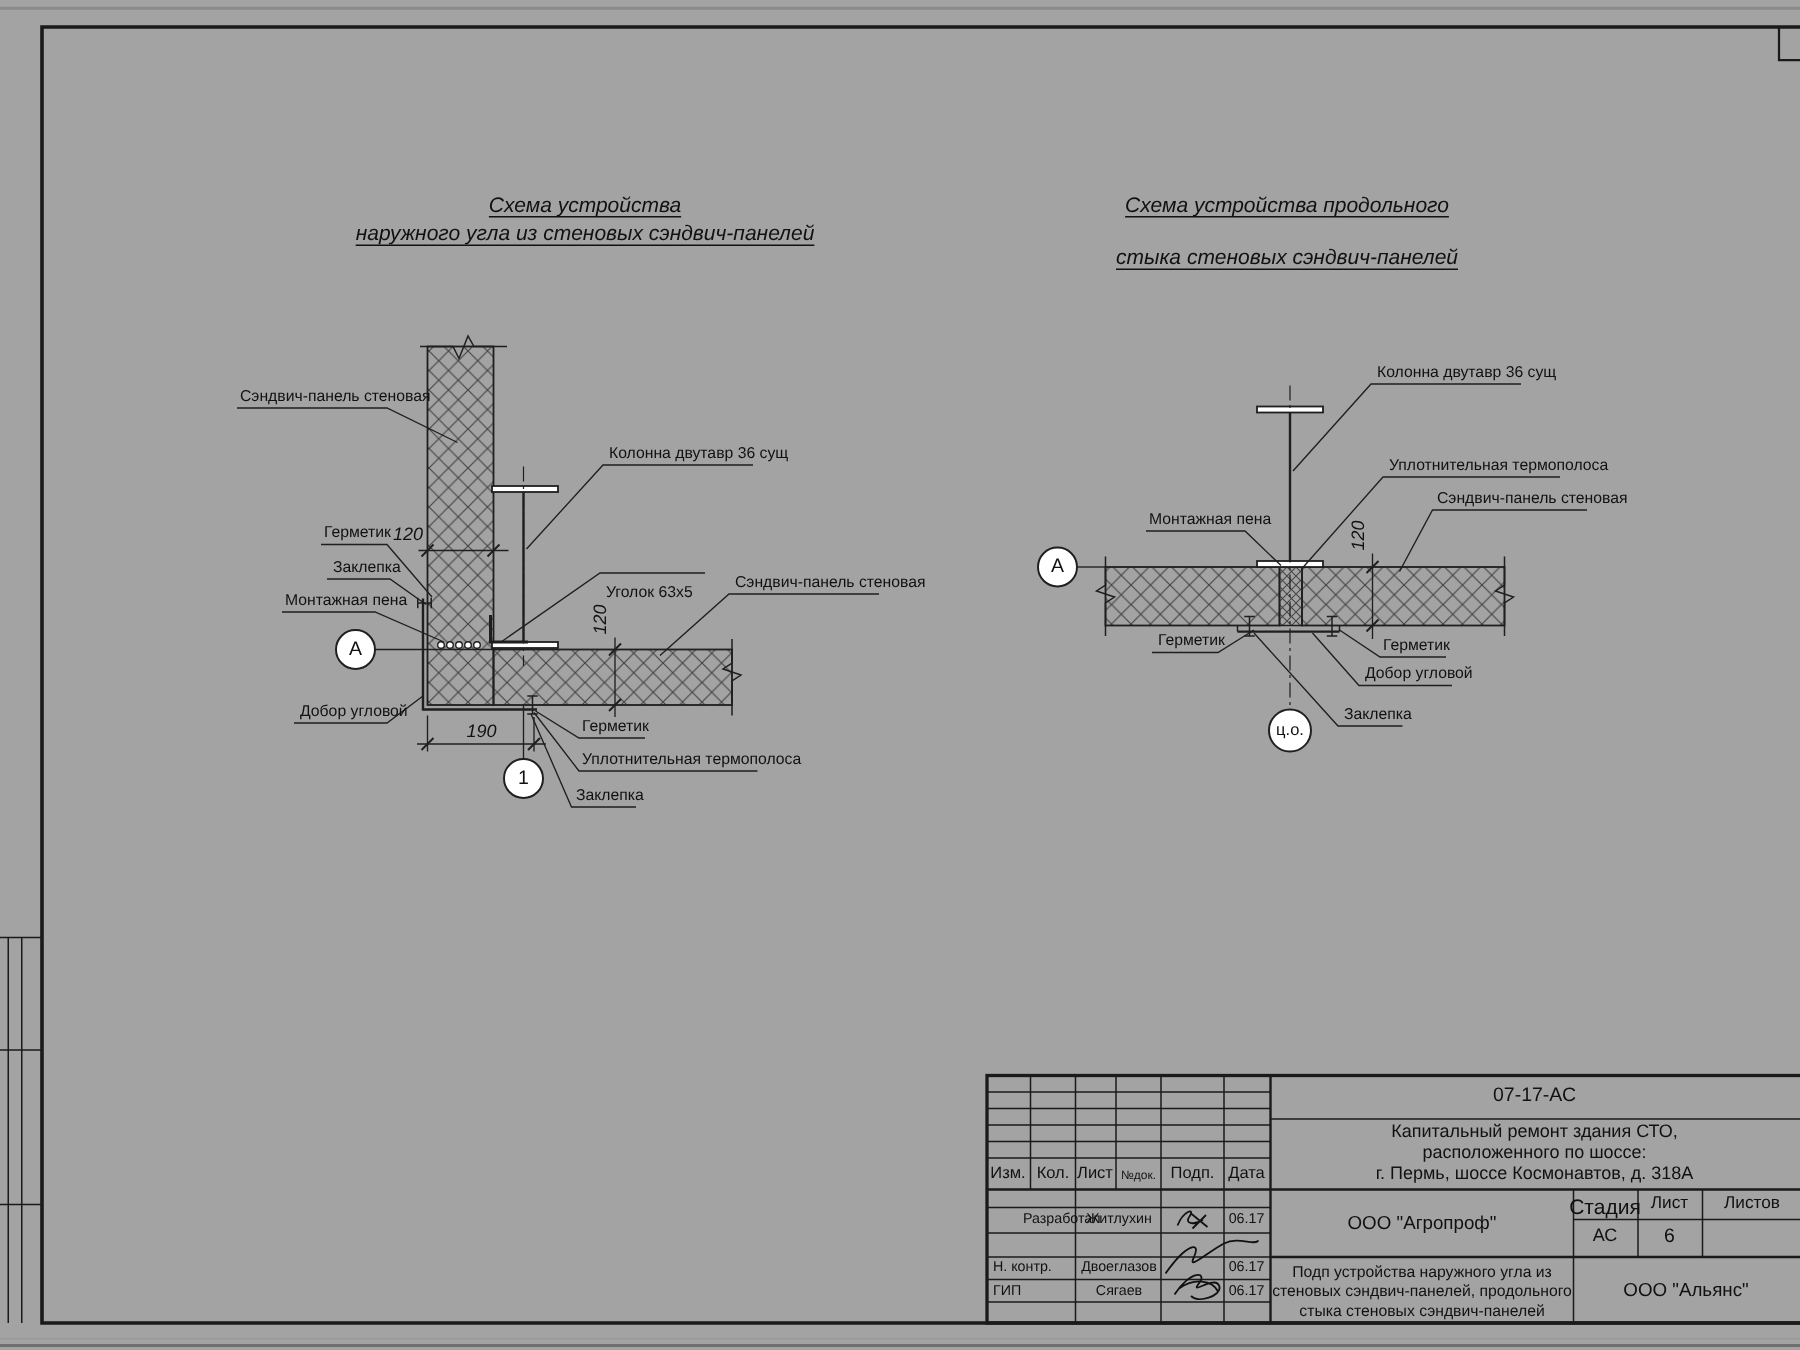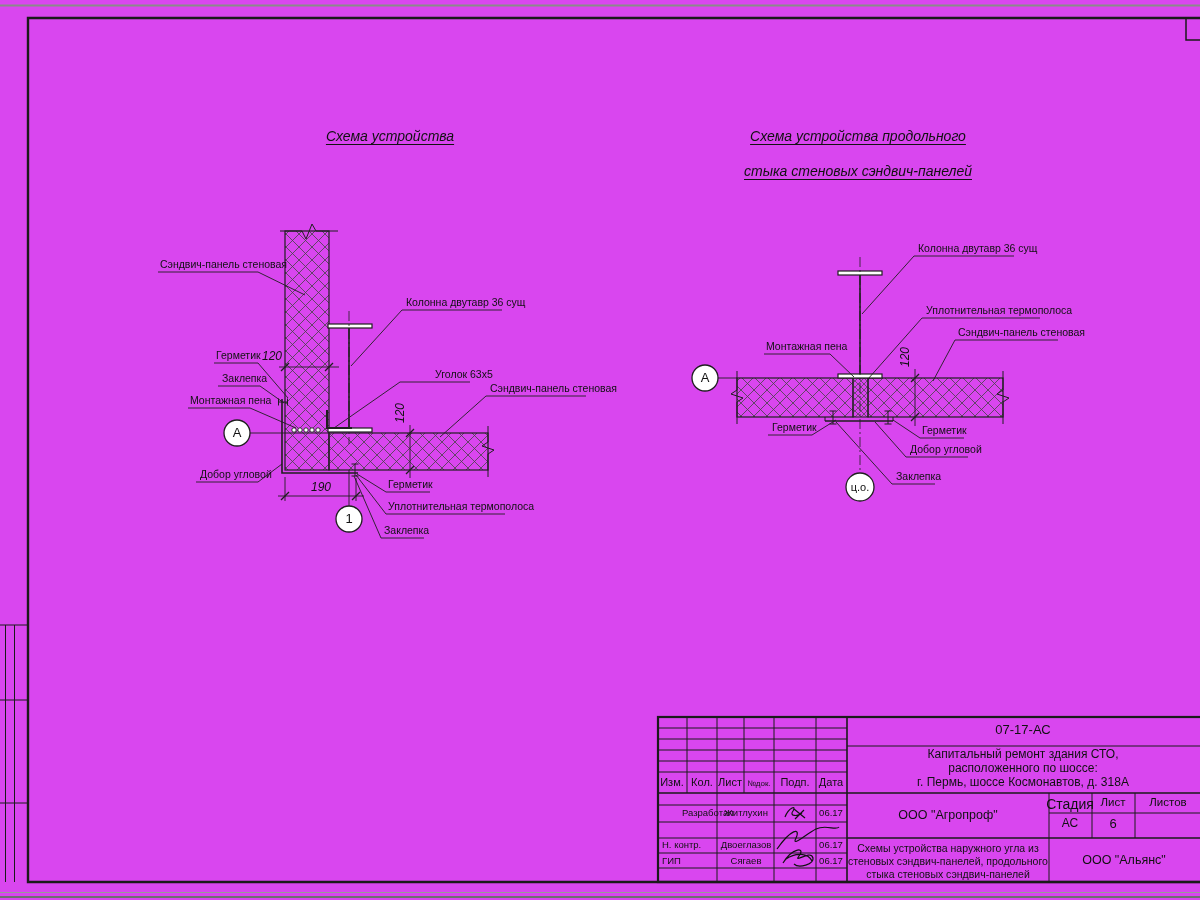--- a/index.html
+++ b/index.html
@@ -1,16 +1,16 @@
 <!DOCTYPE html>
 <html><head>
 <meta charset="utf-8">
 <style>
   html,body{margin:0;padding:0;background:#e8e8e8;}
-  .sheet{position:relative;width:1200px;height:900px;background:#d946ef;overflow:hidden;
+  .sheet{position:relative;width:1200px;height:900px;background:#a3a3a3;overflow:hidden;
          font-family:"Liberation Sans", sans-serif;color:#111;}
   svg{position:absolute;left:0;top:0;}
   .t{position:absolute;white-space:nowrap;line-height:1.15;}
   .lbl{font-size:10.5px;color:#111;}
   .ttl{font-style:italic;font-size:14px;text-decoration:underline;text-underline-offset:3px;transform:translateX(-50%);}
   .dim{font-style:italic;font-size:12px;transform:translateX(-50%);}
   .dimr{font-style:italic;font-size:12px;transform:translate(-50%,-50%) rotate(-90deg);}
   .node{font-size:13px;transform:translate(-50%,-50%);}
   .tb{font-size:12px;transform:translateX(-50%);}
   .tbc{transform:translateX(-50%);}
@@ -198,26 +198,27 @@
   </g>
 
   <g stroke="#111" stroke-width="1.2" fill="none">
     <path d="M785,817 C789,807 797,805 793,811 C789,816 797,817 802,813 M794,809 L805,818 M804,810 L795,819"></path>
     <path d="M777,849 C791,829 801,827 796,838 C791,848 806,834 816,829 C826,824 836,831 839,827"></path>
     <path d="M783,863 C793,847 806,847 799,856 C793,864 811,849 813,858 C814,864 799,869 794,864 M786,859 C796,852 808,853 812,861"></path>
   </g>
 </svg>
 
   <div class="t ttl" style="left:390px;top:128px;">Схема устройства</div>
+  <div class="t ttl" style="left:390px;top:147px;">наружного угла из стеновых сэндвич-панелей</div>
   <div class="t ttl" style="left:858px;top:128px;">Схема устройства продольного</div>
   <div class="t ttl" style="left:858px;top:163px;">стыка стеновых сэндвич-панелей</div>
 
   <div class="t lbl" style="left:160px;top:258px;">Сэндвич-панель стеновая</div>
   <div class="t lbl" style="left:406px;top:296px;">Колонна двутавр 36 сущ</div>
-  <div class="t lbl" style="left:404px;top:368px;margin-left:31px;">Уголок 63х5</div>
+  <div class="t lbl" style="left:404px;top:389px;">Уголок 63х5</div>
   <div class="t lbl" style="left:490px;top:382px;">Сэндвич-панель стеновая</div>
   <div class="t lbl" style="left:216px;top:349px;">Герметик</div>
   <div class="t lbl" style="left:222px;top:372px;">Заклепка</div>
   <div class="t lbl" style="left:190px;top:394px;">Монтажная пена</div>
   <div class="t lbl" style="left:200px;top:468px;">Добор угловой</div>
   <div class="t lbl" style="left:388px;top:478px;">Герметик</div>
   <div class="t lbl" style="left:388px;top:500px;">Уплотнительная термополоса</div>
   <div class="t lbl" style="left:384px;top:524px;">Заклепка</div>
   <div class="t dim" style="left:272px;top:350px;">120</div>
   <div class="t dimr" style="left:401px;top:413px;">120</div>
@@ -259,18 +260,18 @@
   <div class="t sm tbc" style="left:746px;top:856px;">Сягаев</div>
   <div class="t sm tbc" style="left:831px;top:856px;">06.17</div>
 
   <div class="t tb" style="left:948px;top:808px;font-size:12.5px;">ООО "Агропроф"</div>
   <div class="t tbc" style="left:1070px;top:796px;font-size:14px;">Стадия</div>
   <div class="t tbc" style="left:1113px;top:796px;font-size:11.5px;">Лист</div>
   <div class="t tbc" style="left:1168px;top:796px;font-size:11.5px;">Листов</div>
   <div class="t tbc" style="left:1070px;top:817px;font-size:12px;">АС</div>
   <div class="t tbc" style="left:1113px;top:817px;font-size:13px;">6</div>
 
-  <div class="t tbc" style="left:948px;top:842px;font-size:10.5px;">Схемы устройства наружного угла из</div>
+  <div class="t tbc" style="left:948px;top:842px;font-size:10.5px;">Подп устройства наружного угла из</div>
   <div class="t tbc" style="left:948px;top:855px;font-size:10.5px;">стеновых сэндвич-панелей, продольного</div>
   <div class="t tbc" style="left:948px;top:868px;font-size:10.5px;">стыка стеновых сэндвич-панелей</div>
   <div class="t tbc" style="left:1124px;top:853px;font-size:12.5px;">ООО "Альянс"</div>
 
 </div>
 
 </body></html>

